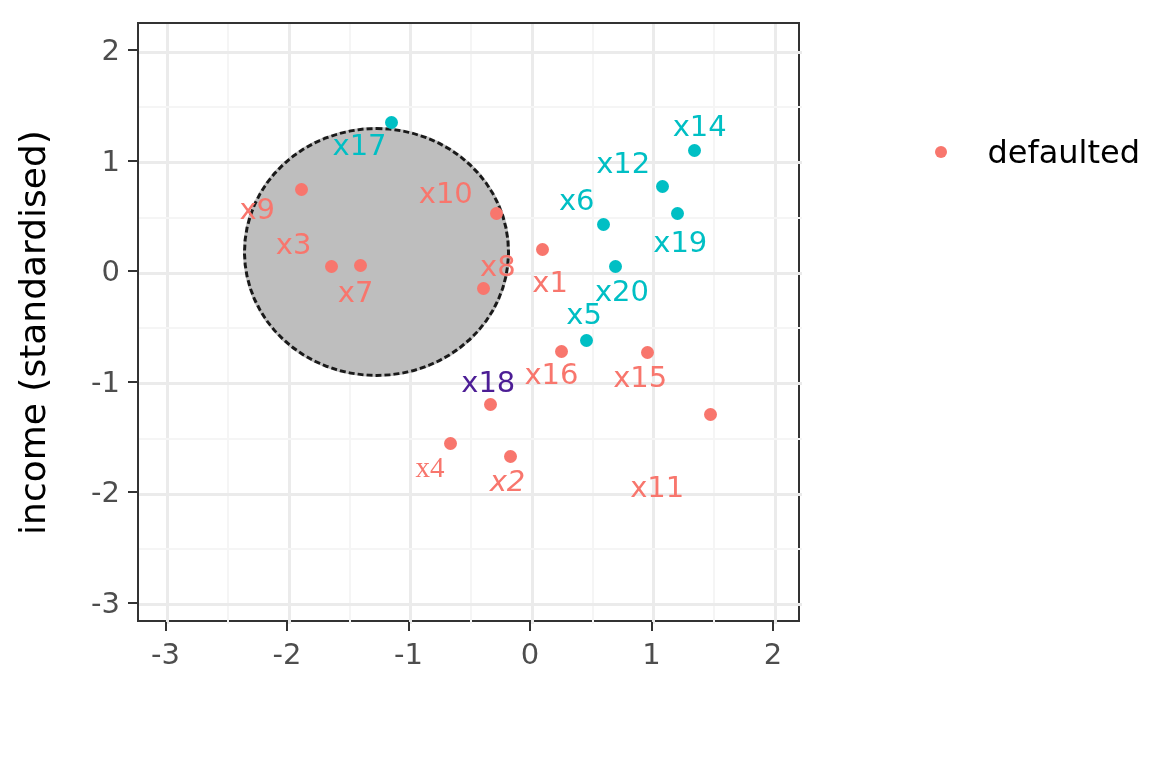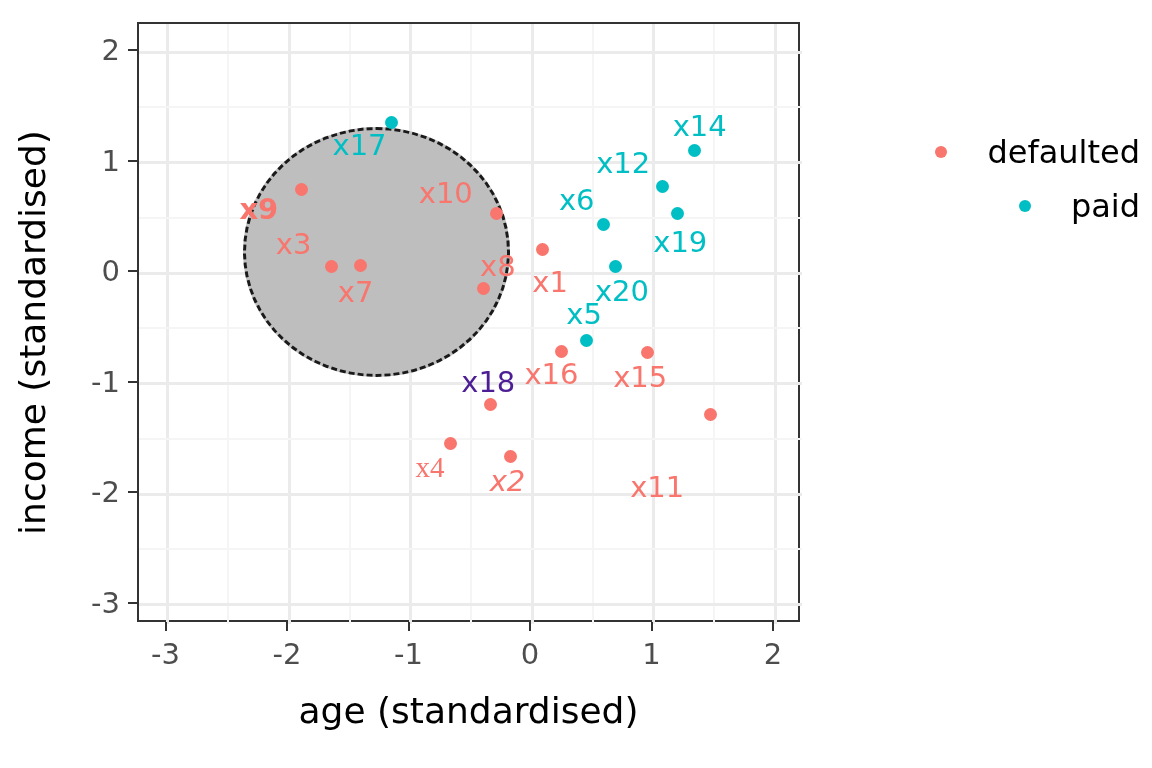--- a/index.html
+++ b/index.html
@@ -67,21 +67,21 @@
         <div class="gridmin" style="top: 303.25px; left: 0px; height: 2px; width: 663px;"></div>
         <div class="gridmaj" style="top: 247.5px; left: 0px; height: 3px; width: 663px;"></div>
         <div class="gridmin" style="top: 192.75px; left: 0px; height: 2px; width: 663px;"></div>
         <div class="gridmaj" style="top: 137px; left: 0px; height: 3px; width: 663px;"></div>
         <div class="gridmin" style="top: 82.25px; left: 0px; height: 2px; width: 663px;"></div>
         <div class="gridmaj" style="top: 26.5px; left: 0px; height: 3px; width: 663px;"></div>
       </div>
     <div id="ellipse" style="left: 103.83px; top: 103.14px; width: 267.3px; height: 249.73px; background: rgb(190, 190, 190); border-color: rgb(26, 26, 26);"></div>
     <div id="marks">
         <div class="pt" style="left: 162.15px; top: 165.02px; background: rgb(248, 118, 109);"></div>
-        <div class="lbl" style="color: rgb(248, 118, 109); left: 100.41px; top: 170.91px; font-weight: bold;">x9</div>
+        <div class="lbl" style="color: rgb(248, 118, 109); left: 100.41px; top: 170.91px;">x9</div>
         <div class="pt" style="left: 192.525px; top: 242.37px; background: rgb(248, 118, 109);"></div>
         <div class="lbl" style="color: rgb(248, 118, 109); left: 136.86px; top: 206.27px;">x3</div>
         <div class="pt" style="left: 221.685px; top: 241.265px; background: rgb(248, 118, 109);"></div>
         <div class="lbl" style="color: rgb(248, 118, 109); left: 198.825px; top: 253.785px;">x7</div>
         <div class="pt" style="left: 357.765px; top: 189.33px; background: rgb(248, 118, 109);"></div>
         <div class="lbl" style="color: rgb(248, 118, 109); left: 279.735px; top: 155.44px;">x10</div>
         <div class="pt" style="left: 344.4px; top: 264.47px; background: rgb(248, 118, 109);"></div>
         <div class="lbl" style="color: rgb(248, 118, 109); left: 340.98px; top: 228.37px;">x8</div>
         <div class="pt" style="left: 403.935px; top: 225.795px; background: rgb(248, 118, 109);"></div>
         <div class="lbl" style="color: rgb(248, 118, 109); left: 393.225px; top: 243.84px;">x1</div>
@@ -134,33 +134,26 @@
       <div class="tick ticky" style="left: 128px; top: 380.5px;"></div>
       <div class="tlabel tlaby" style="left: 40px; top: 367.5px; width: 80px;">-1</div>
       <div class="tick ticky" style="left: 128px; top: 270px;"></div>
       <div class="tlabel tlaby" style="left: 40px; top: 257px; width: 80px;">0</div>
       <div class="tick ticky" style="left: 128px; top: 159.5px;"></div>
       <div class="tlabel tlaby" style="left: 40px; top: 146.5px; width: 80px;">1</div>
       <div class="tick ticky" style="left: 128px; top: 49px;"></div>
       <div class="tlabel tlaby" style="left: 40px; top: 36px; width: 80px;">2</div>
     </div>
 
-  <div id="xtitle">age (standardised)</div>
   <div id="ytitle">income (standardised)</div>
 
   <div id="legend">
     <div id="legend-items">
         <div class="leg-row">
           <span class="leg-key">
             <span class="leg-dot" style="background: rgb(248, 118, 109);"></span>
           </span>
           <span class="leg-txt">defaulted</span>
         </div>
-        <div class="leg-row">
-          <span class="leg-key">
-            <span class="leg-dot" style="background: rgb(0, 191, 196);"></span>
-          </span>
-          <span class="leg-txt">paid</span>
-        </div>
       </div>
   </div>
 
 </div>
 
 </body></html>

